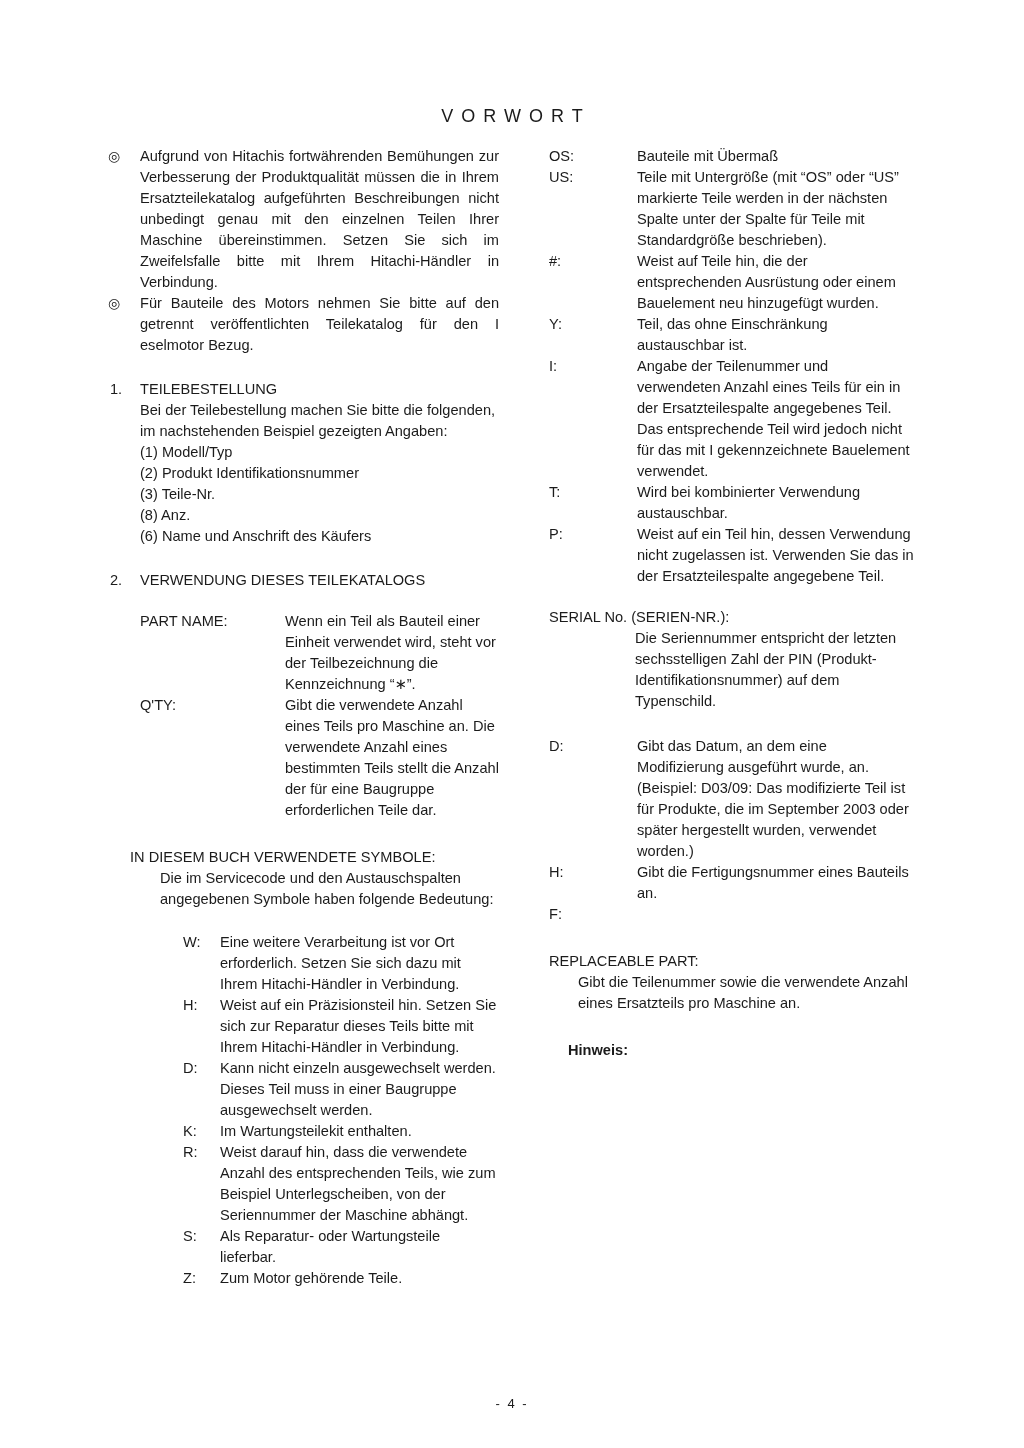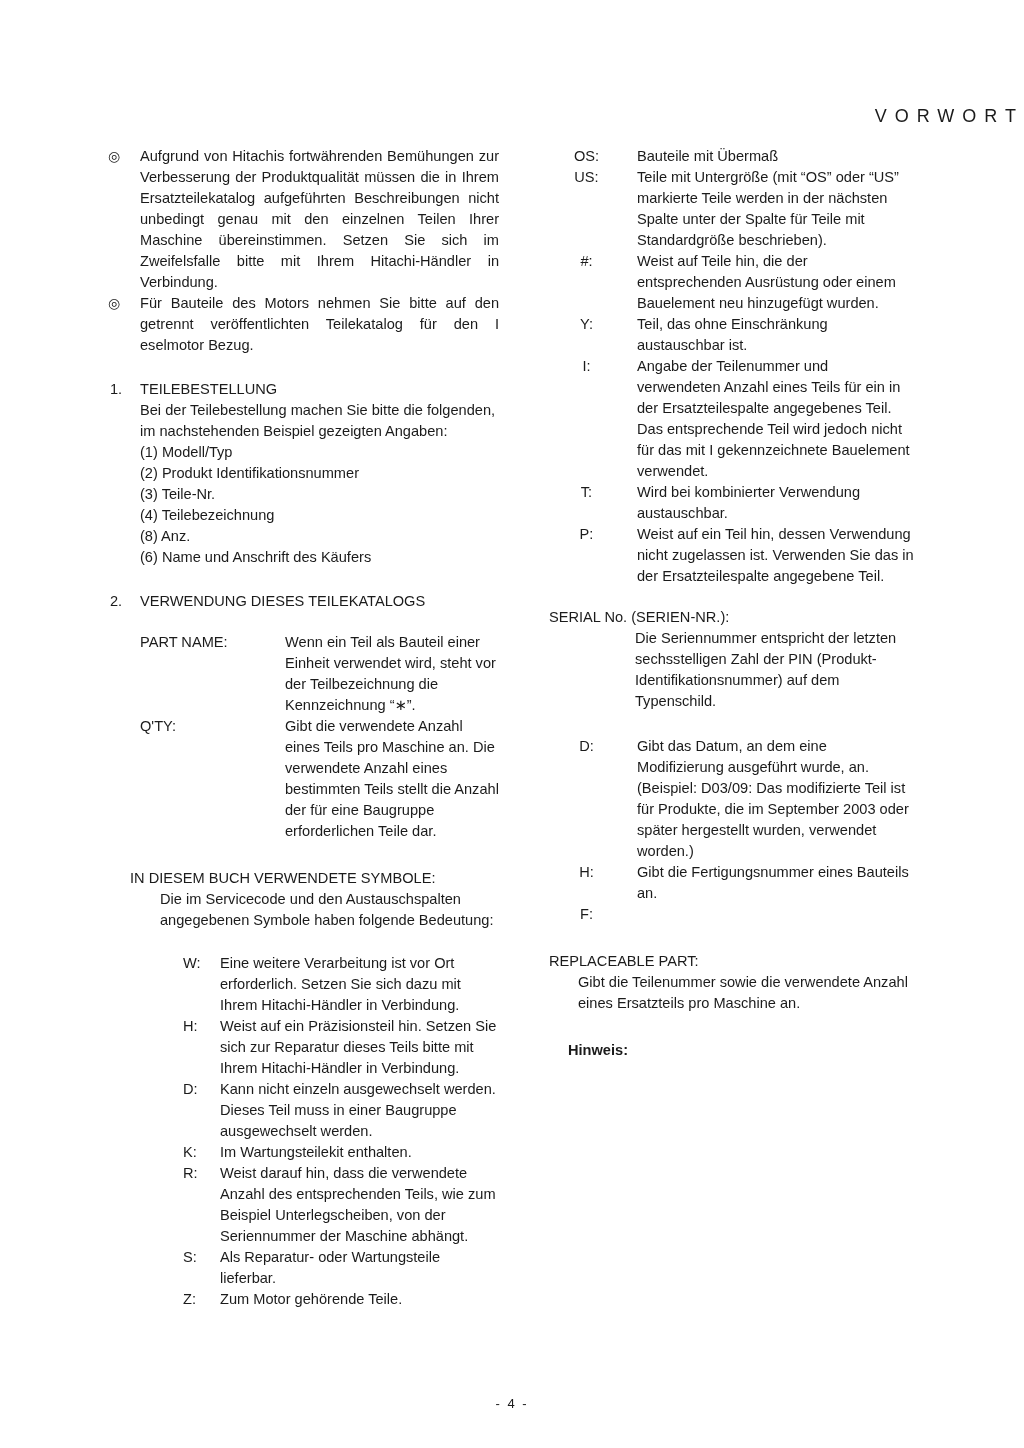--- a/index.html
+++ b/index.html
@@ -5,21 +5,21 @@
   * { margin:0; padding:0; box-sizing:border-box; }
   html,body { background:#ffffff; }
   body {
     width:1024px; height:1448px;
     color:#1b1b1b;
     font-family:"Liberation Sans","DejaVu Sans",sans-serif;
     font-size:14.6px; line-height:21px;
   }
   .page { position:relative; width:1024px; height:1448px; overflow:hidden; background:#fff; }
   .title {
-    padding-top:104px; text-align:right;
+    padding-top:104px; text-align:center;
     font-size:18px; font-weight:400; letter-spacing:8px; text-indent:8px;
     line-height:24px;
   }
   .columns { display:flex; margin:18px 0 0 103px; gap:50px; }
   .col-left  { flex:0 0 396px; width:396px; }
   .col-right { flex:0 0 366px; width:366px; }
 
   
   .note-row { display:flex; }
   .note-marker { flex:0 0 37px; padding-left:5px; font-size:14px; }
@@ -38,21 +38,21 @@
 
   .symbols-heading { margin-left:27px; margin-top:26px; }
   .symbols-intro { margin-left:57px; }
   .sym-defs { margin-left:80px; margin-top:22px; }
   .sdef-row { display:flex; }
   .sdef-term { flex:0 0 37px; }
   .sdef-text { flex:1; }
 
   
   .rdef-row { display:flex; }
-  .rdef-term { flex:0 0 88px; text-align:center; padding-right:13px; }
+  .rdef-term { flex:0 0 88px; text-align:left; padding-right:13px; }
   .rdef-text { flex:1; }
 
   .serial-block { margin-top:20px; }
   .serial-text { margin-left:86px; }
 
   .rdefs2 { margin-top:24px; }
 
   .replaceable-block { margin-top:26px; }
   .replaceable-text { margin-left:29px; }
 
@@ -87,21 +87,20 @@
 
       <div class="sec">
         <div class="sec-head">
           <span class="sec-num">1.</span>
           <span class="sec-title">TEILEBESTELLUNG</span>
         </div>
         <div class="sec-body">Bei der Teilebestellung machen Sie bitte die folgenden, im nachstehenden Beispiel gezeigten Angaben:</div>
         <div class="sec-body">(1) Modell/Typ</div>
         <div class="sec-body">(2) Produkt Identifikationsnummer</div>
         <div class="sec-body">(3) Teile-Nr.</div>
-        <div class="sec-body">(4) Teilebezeichnung</div>
         <div class="sec-body">(8) Anz.</div>
         <div class="sec-body">(6) Name und Anschrift des Käufers</div>
       </div>
 
       <div class="sec">
         <div class="sec-head">
           <span class="sec-num">2.</span>
           <span class="sec-title">VERWENDUNG DIESES TEILEKATALOGS</span>
         </div>
         <div class="wide-defs">

